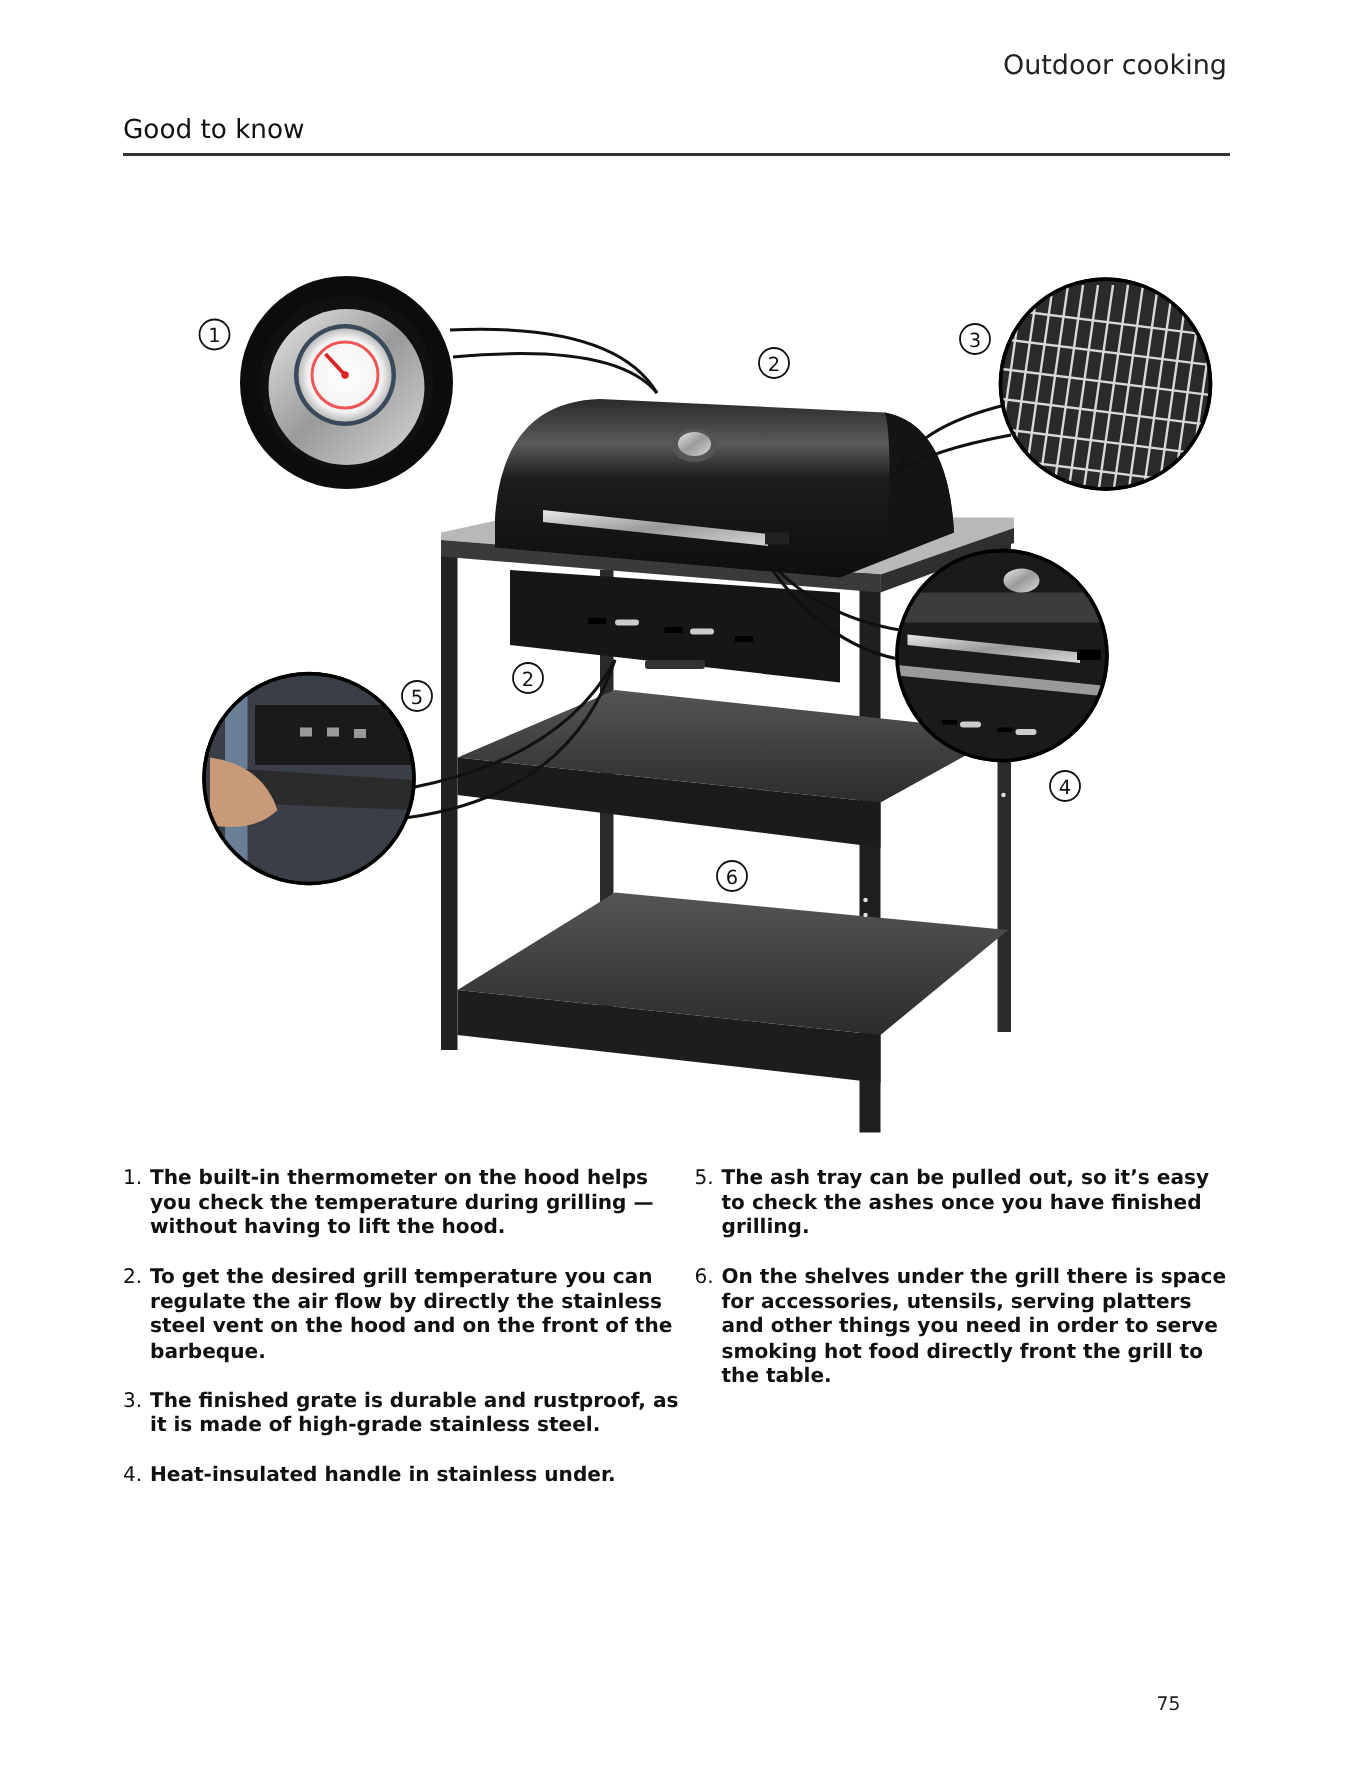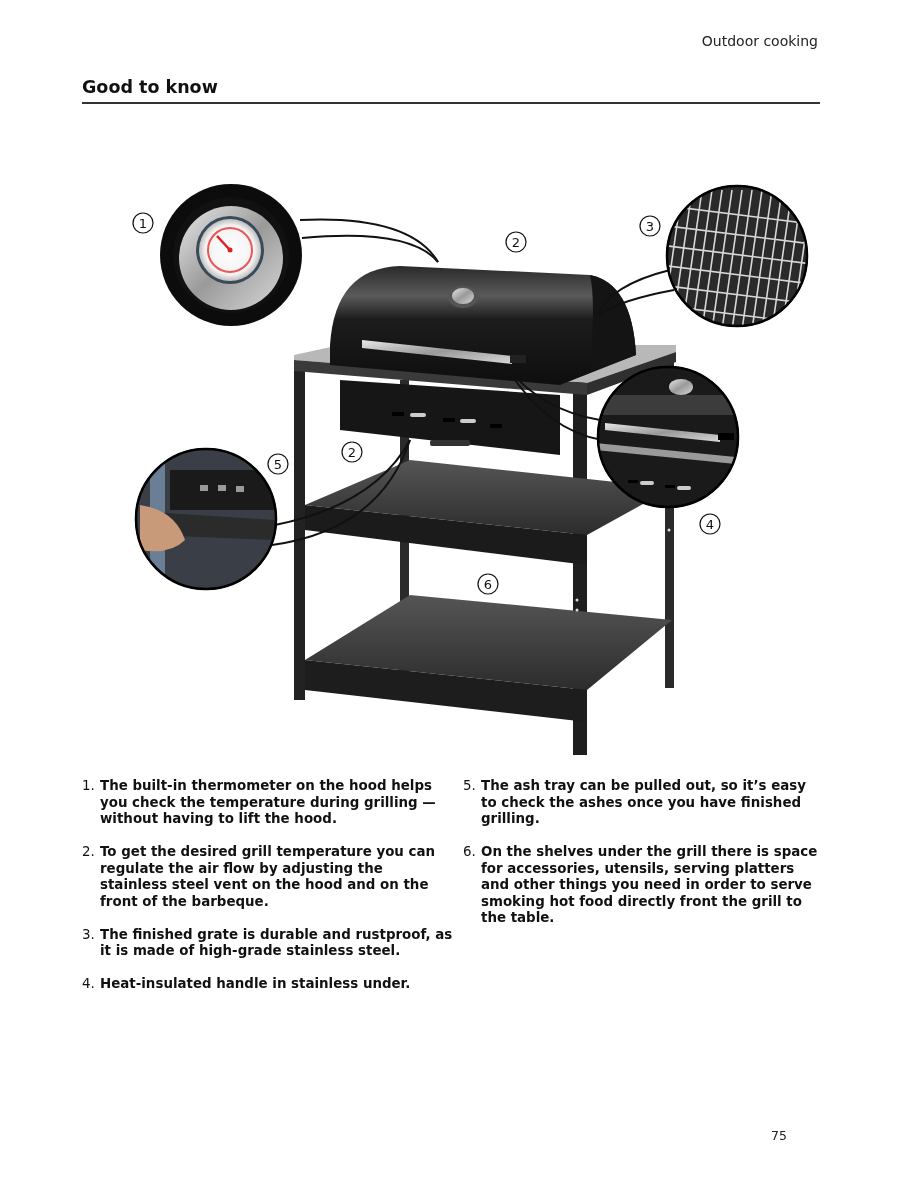--- a/index.html
+++ b/index.html
@@ -1,19 +1,19 @@
 <!DOCTYPE html>
 <html><head>
 <meta charset="utf-8">
 <style>
   * { margin: 0; padding: 0; box-sizing: border-box; }
   html, body { width: 900px; height: 1183px; background: #ffffff; overflow: hidden; }
   body { font-family: "DejaVu Sans", sans-serif; color: #111; position: relative; }
-  .section-label { position: absolute; top: 33px; right: 82px; font-size: 14px; color: #222; }
-  .title { position: absolute; left: 82px; top: 77px; font-size: 17.5px; font-weight: bold; color: #111; }
+  .section-label { position: absolute; top: 33px; right: 82px; font-size: 18px; color: #222; }
+  .title { position: absolute; left: 82px; top: 77px; font-size: 17.5px; font-weight: normal; color: #111; }
   .rule { position: absolute; left: 82px; top: 102px; width: 738px; height: 2px; background: #333; }
   .illustration { position: absolute; left: 0; top: 150px; width: 900px; height: 620px; }
   .col { position: absolute; top: 778px; font-size: 13.4px; line-height: 16.5px; color: #111; }
   .col-left { left: 82px; width: 372px; }
   .col-right { left: 463px; width: 360px; }
   .item { display: flex; margin-bottom: 16.5px; }
   .num { width: 18px; flex: none; }
   .txt { flex: 1; font-weight: bold; }
   .page-num { position: absolute; left: 771px; top: 1128px; font-size: 12.5px; color: #222; }
 </style>
@@ -196,21 +196,21 @@
   </g>
 </svg>
 
 <div class="col col-left">
   <div class="item">
     <span class="num">1.</span>
     <span class="txt">The built-in thermometer on the hood helps you check the temperature during grilling — without having to lift the hood.</span>
   </div>
   <div class="item">
     <span class="num">2.</span>
-    <span class="txt">To get the desired grill temperature you can regulate the air flow by adjusting the stainless steel vent on the hood and on the front of the barbeque.</span>
+    <span class="txt">To get the desired grill temperature you can regulate the air flow by directly the stainless steel vent on the hood and on the front of the barbeque.</span>
   </div>
   <div class="item">
     <span class="num">3.</span>
     <span class="txt">The finished grate is durable and rustproof, as it is made of high-grade stainless steel.</span>
   </div>
   <div class="item">
     <span class="num">4.</span>
     <span class="txt">Heat-insulated handle in stainless under.</span>
   </div>
 </div>

